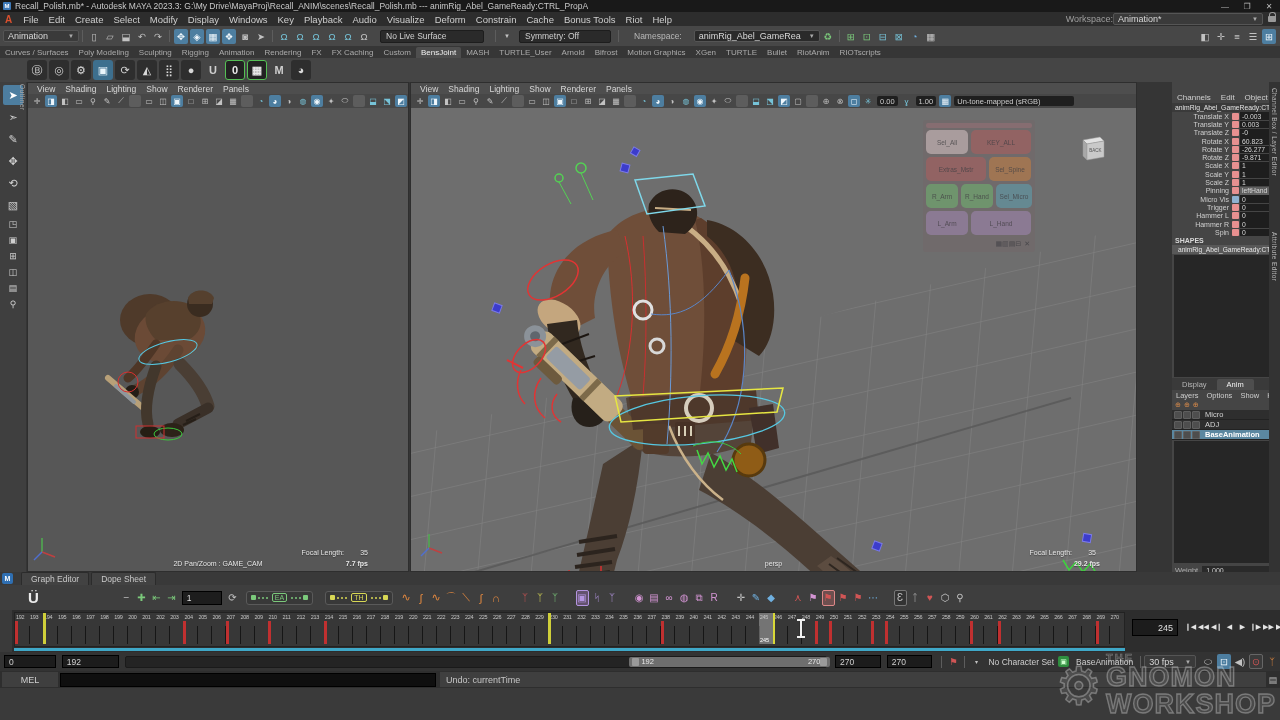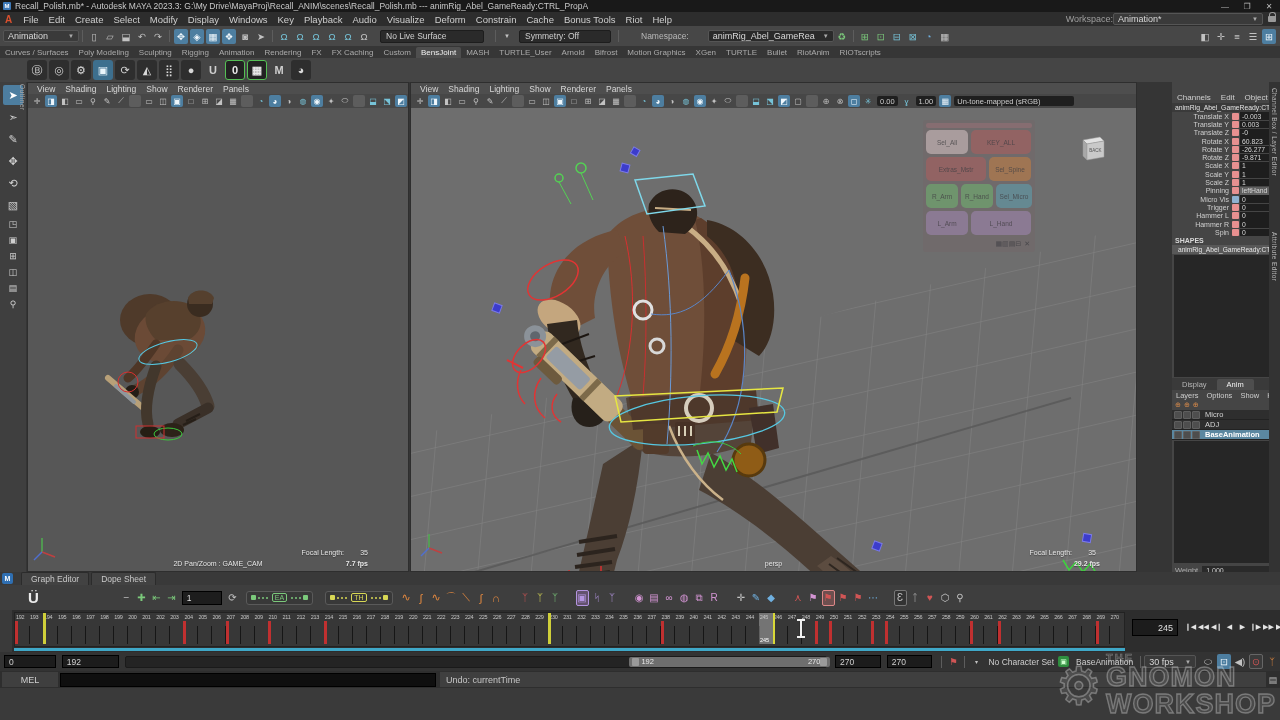--- a/index.html
+++ b/index.html
@@ -255,21 +255,21 @@
       </div>
     <div class="fieldbox" style="width:104px;margin:0 8px">
         <span>No Live Surface</span>
       </div>
     <div class="sep"></div>
     <span class="ic" style="font-size:6px">▼</span>
     <div class="fieldbox" style="width:92px;margin:0 4px">
         <span>Symmetry: Off</span>
       </div>
     <div class="sep"></div>
-    <span style="font-size:8.5px;color:#b8b8b8;margin:0 19px">Namespace:</span>
+    <span style="font-size:8.5px;color:#b8b8b8;margin:0 12px">Namespace:</span>
     <div class="ddbox" style="width:126px;background:#2a2a2a">
       <span>animRig_Abel_GameRea</span>
       <span class="car" style="margin-left:auto">▼</span>
     </div>
     <span class="ic g">♻</span>
     <div class="sep"></div>
     <div class="row">
         <span class="ic g">⊞</span>
         <span class="ic g">⊡</span>
         <span class="ic t">⊟</span>

